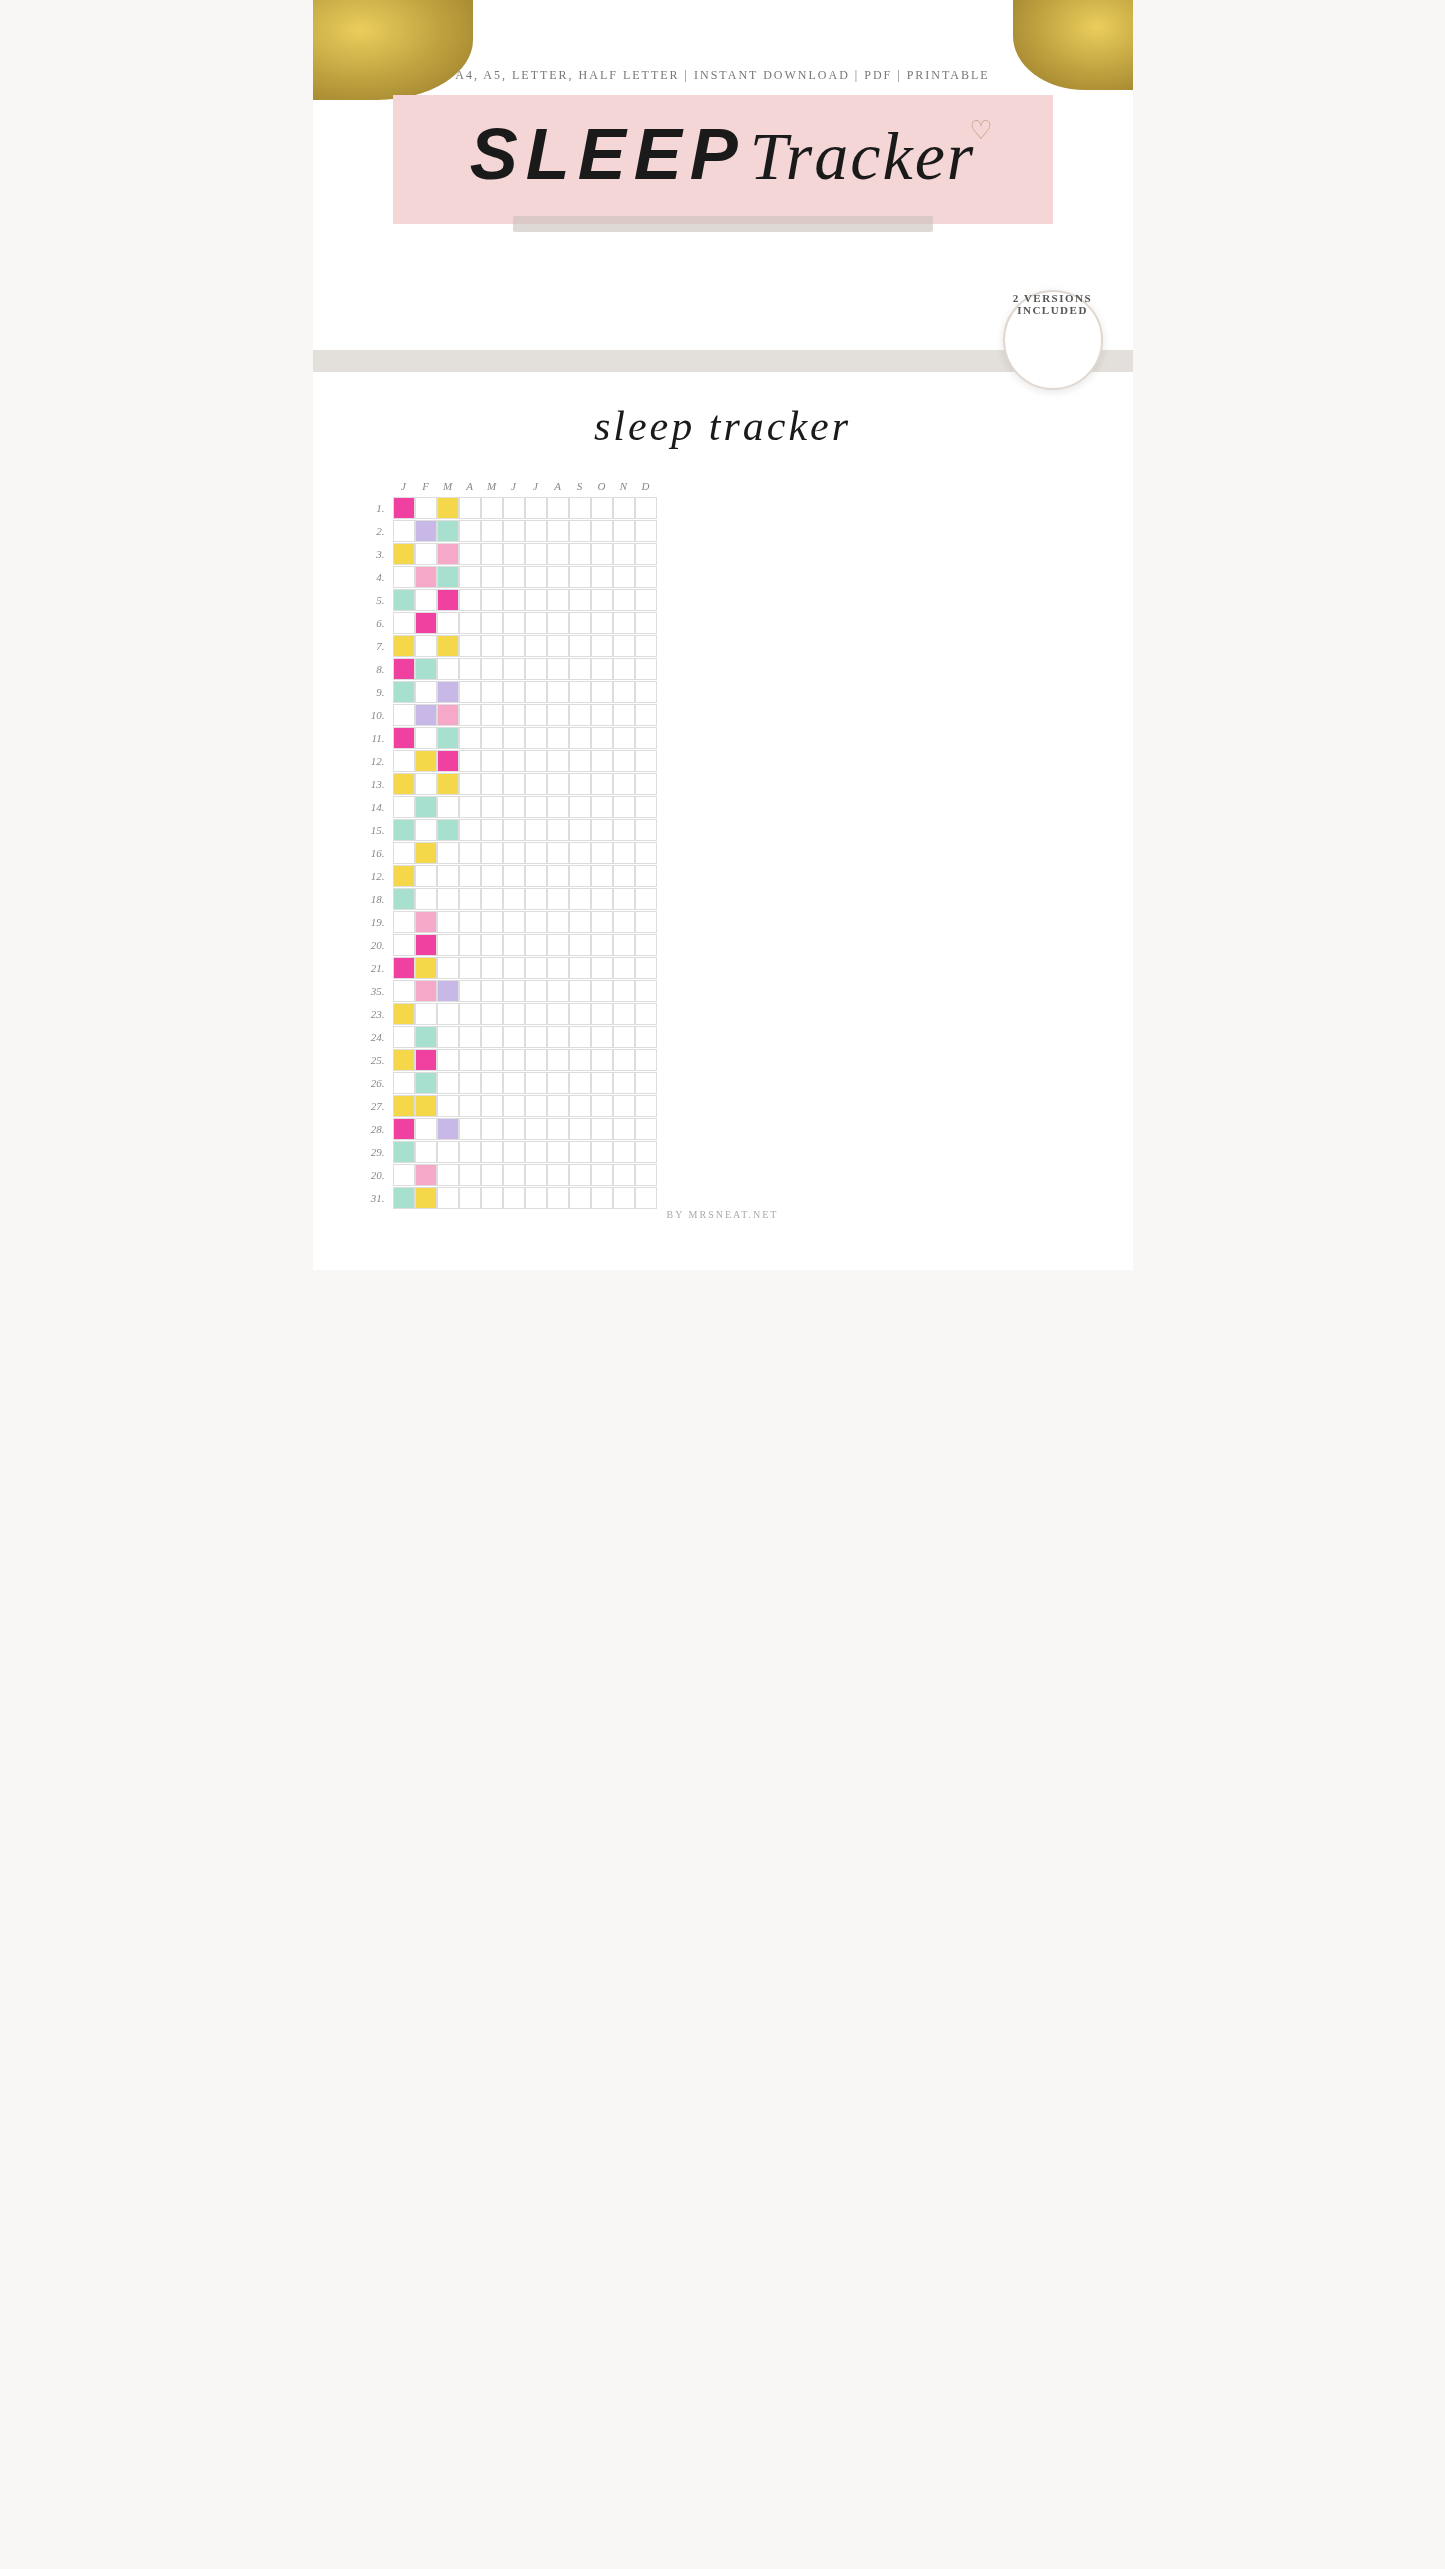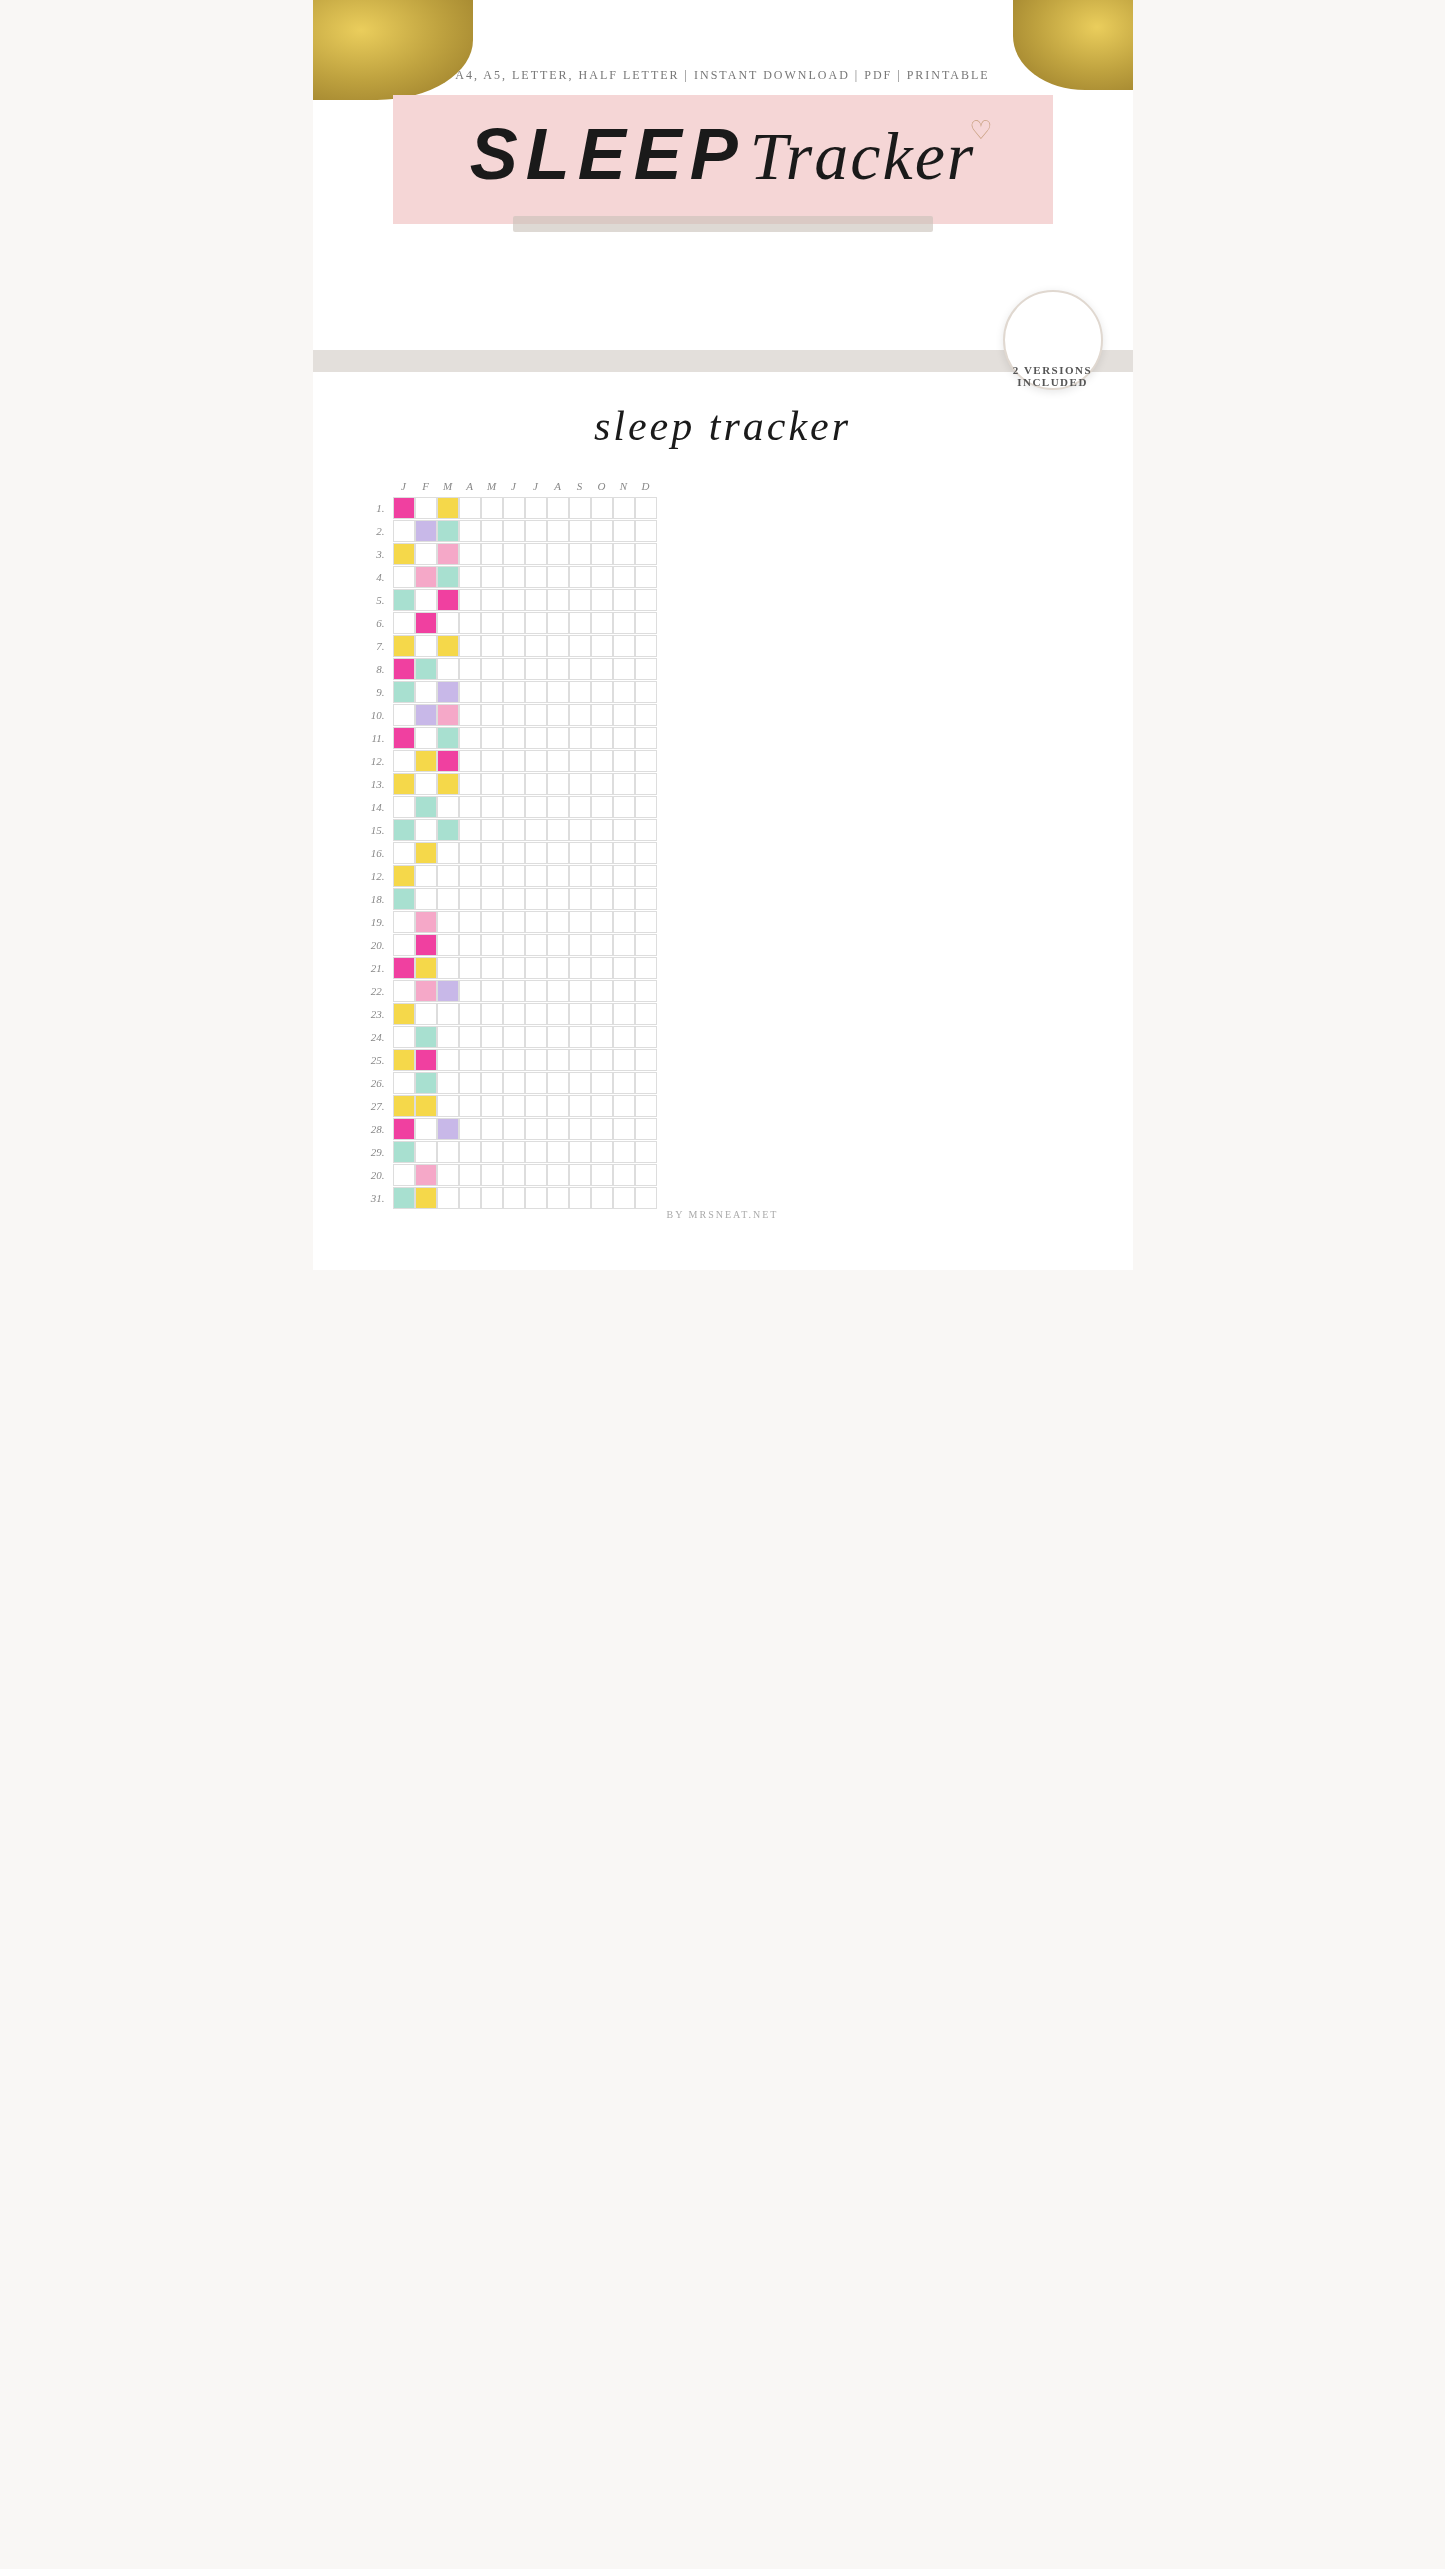--- a/index.html
+++ b/index.html
@@ -102,21 +102,21 @@
       right: 30px;
       top: 290px;
       width: 100px;
       height: 100px;
       border-radius: 50%;
       background: white;
       border: 2px solid #e0d8d0;
       display: flex;
       flex-direction: column;
       align-items: center;
-      justify-content: flex-end;
+      justify-content: flex-start;
       text-align: center;
       font-size: 11px;
       letter-spacing: 1.5px;
       text-transform: uppercase;
       color: #555;
       font-weight: bold;
       box-shadow: 0 2px 8px rgba(0,0,0,0.1);
       z-index: 10;
     }
 
@@ -637,21 +637,21 @@
                 <div class="cell"></div>
                 <div class="cell"></div>
                 <div class="cell"></div>
                 <div class="cell"></div>
                 <div class="cell"></div>
                 <div class="cell"></div>
                 <div class="cell"></div>
               </div>
             </div>
             <div class="grid-row">
-              <div class="row-label">22.</div>
+              <div class="row-label">35.</div>
               <div class="grid-cells">
                 <div class="cell"></div>
                 <div class="cell c-pink-light"></div>
                 <div class="cell c-lavender"></div>
                 <div class="cell"></div>
                 <div class="cell"></div>
                 <div class="cell"></div>
                 <div class="cell"></div>
                 <div class="cell"></div>
                 <div class="cell"></div>

